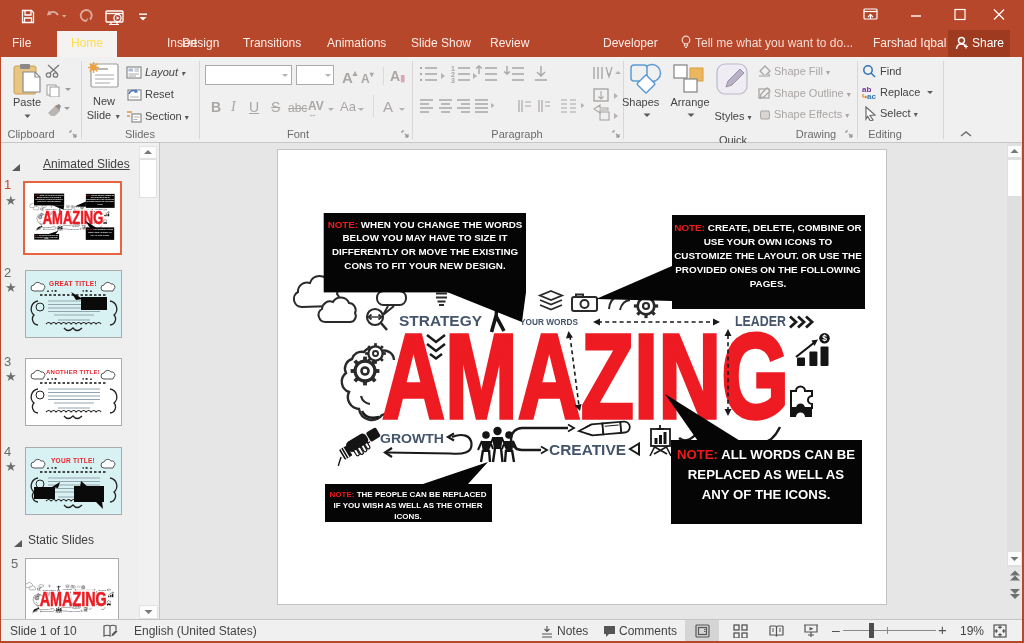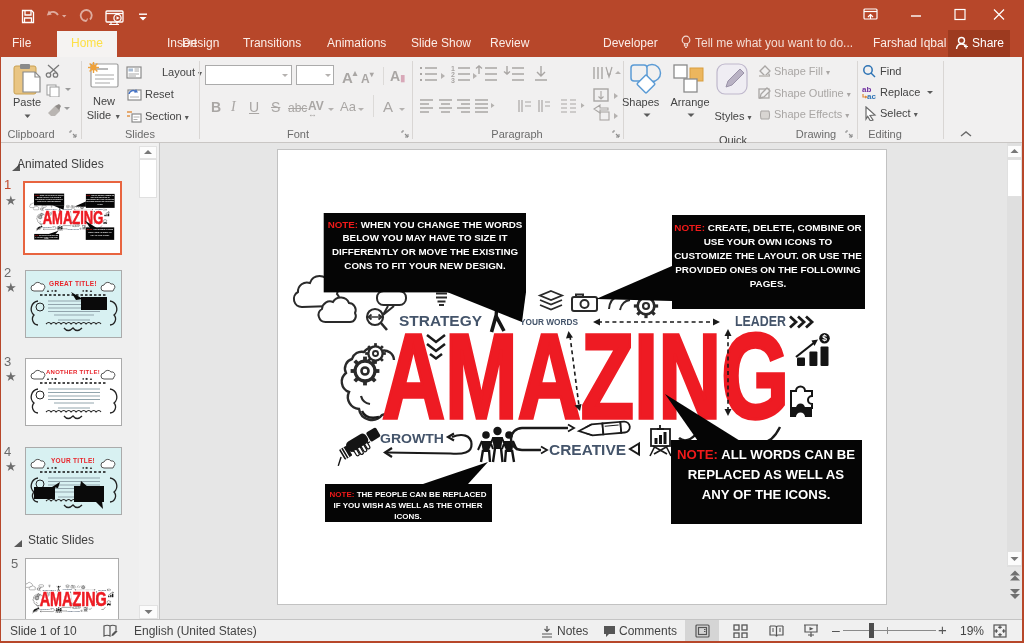--- a/index.html
+++ b/index.html
@@ -162,21 +162,21 @@
     <svg class="abs" style="left:126px;top:9px" width="16" height="13" viewBox="0 0 16 13">
       <rect x="1" y="1" width="14" height="11" fill="#FFFFFF" stroke="#8A8A8A" stroke-width="1.2"></rect>
         <rect x="2.5" y="2.5" width="4.5" height="3" fill="#A8BCD4"></rect>
         <g stroke="#A8A8A8" stroke-width="1">
           <line x1="8.5" y1="3" x2="13" y2="3"></line>
           <line x1="8.5" y1="5" x2="13" y2="5"></line>
           <line x1="2.5" y1="8" x2="13" y2="8"></line>
           <line x1="2.5" y1="10" x2="10" y2="10"></line>
         </g>
     </svg>
-    <div class="abs btntxt" style="left:162px;top:9px;">Layout <span style="font-size:8px;color:#5A5A5A;">▾</span></div>
+    <div class="abs btntxt" style="left:145px;top:9px;font-style:italic;">Layout <span style="font-size:8px;color:#5A5A5A;">▾</span></div>
     <svg class="abs" style="left:126px;top:31px" width="16" height="13" viewBox="0 0 16 13">
       <rect x="2" y="2" width="13" height="10" fill="#FFFFFF" stroke="#8A8A8A" stroke-width="1.2"></rect>
         <path d="M3 6 a4 4 0 0 1 7 -2" fill="none" stroke="#4472C4" stroke-width="1.5"></path>
         <path d="M10 1 l2 3.5 -4 0 z" fill="#4472C4"></path>
         <g stroke="#B0B0B0" stroke-width="1">
           <line x1="4" y1="9" x2="13" y2="9"></line>
         </g>
     </svg>
     <div class="abs btntxt" style="left:145px;top:31px;">Reset</div>
     <svg class="abs" style="left:126px;top:53px" width="16" height="13" viewBox="0 0 16 13">
@@ -363,21 +363,21 @@
     <div class="glabel" style="left:835px;">Editing</div>
     <div class="vsep" style="left:943px;"></div>
     <svg class="abs" style="left:959px;top:73px" width="14" height="8" viewBox="0 0 14 8">
         <path d="M2 6 l5 -4 5 4" fill="none" stroke="#6A6A6A" stroke-width="1.4"></path>
       </svg>
   </div>
   <div id="panel">
     <svg class="abs" style="left:11px;top:20px" width="10" height="9">
         <path d="M9 1 v7 h-8 z" fill="#595959"></path>
       </svg>
-    <div class="abs" style="left:17px;top:14px;font-size:12px;color:#404040;">Animated Slides</div>
+    <div class="abs" style="left:43px;top:14px;font-size:12px;color:#404040;text-decoration:underline;">Animated Slides</div>
     <div class="abs" style="left:4px;top:34px;font-size:13px;color:#C0492B;">1</div>
     <div class="abs star" style="left:5px;top:50px;">★</div>
     <div class="abs" style="left:23px;top:38px;width:99px;height:74px;border:2px solid #E8643F;background:#FFFFFF;">
       <svg width="95" height="70" viewBox="-10 -8 628 470">
           <use href="#slideart"></use>
           <use href="#slidenotes"></use>
         </svg>
     </div>
     <div class="abs" style="left:4px;top:122px;font-size:13px;color:#6A6A6A;">2</div>
     <div class="abs star" style="left:5px;top:137px;">★</div>

